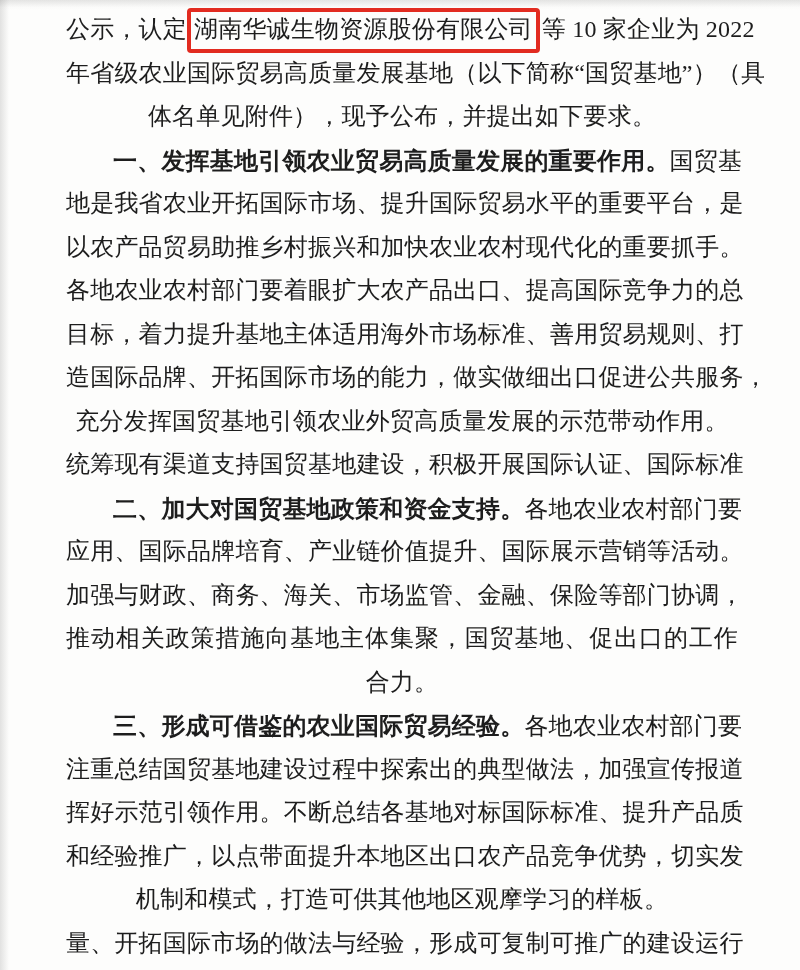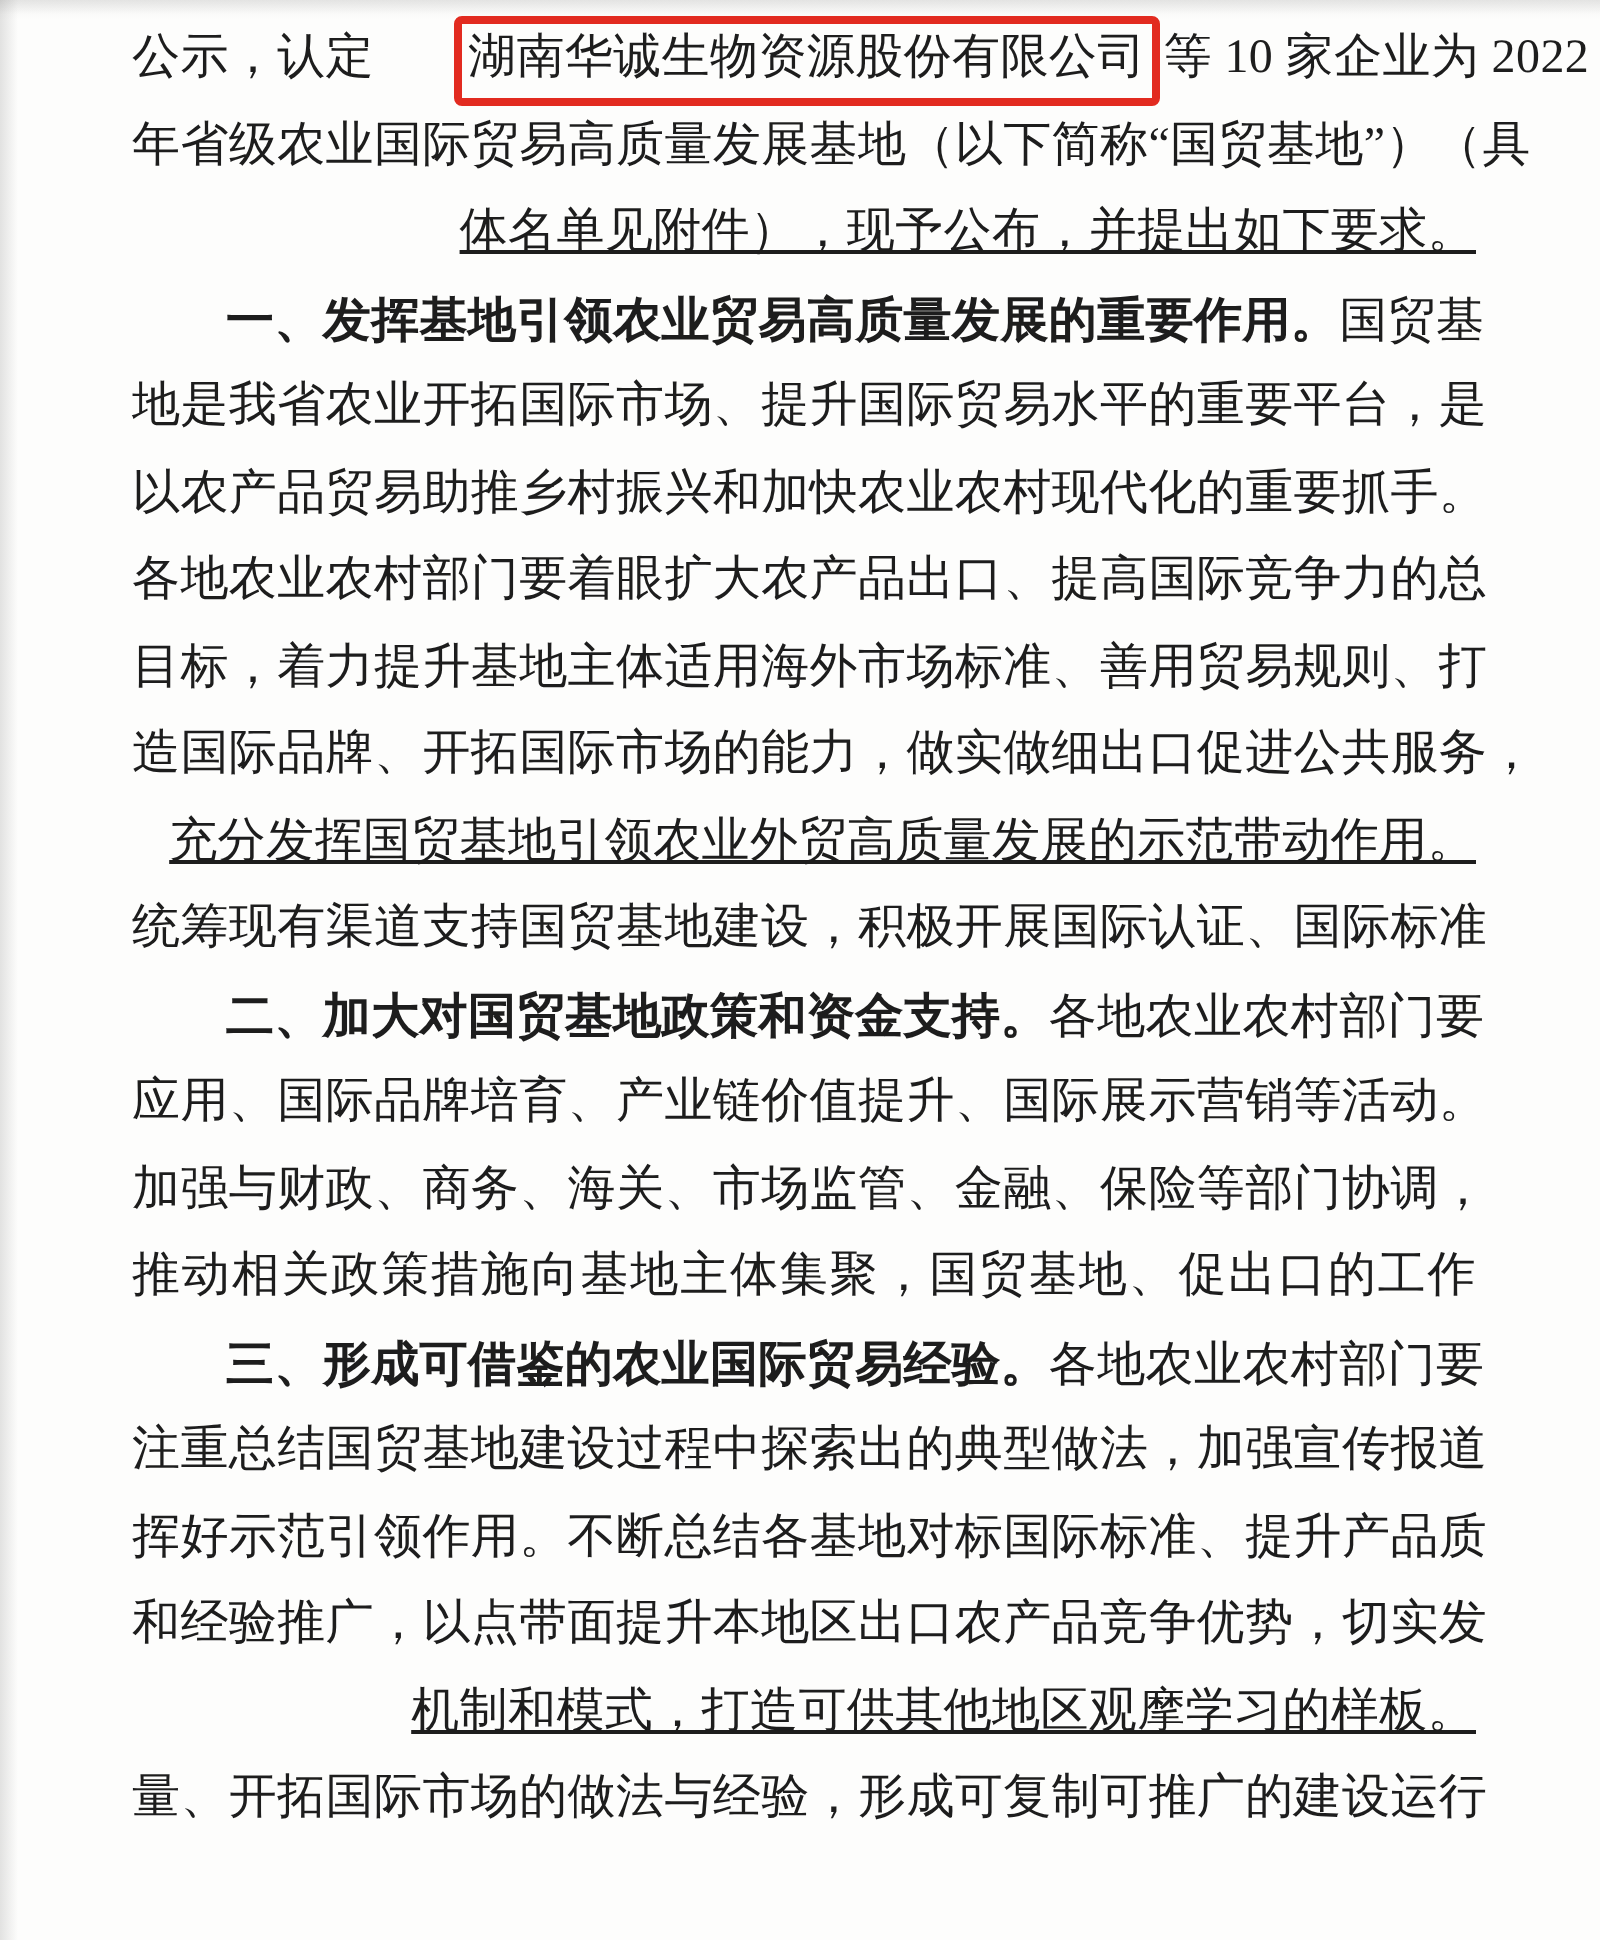--- a/index.html
+++ b/index.html
@@ -43,32 +43,31 @@
     font-size: 24px;
     white-space: nowrap;
     letter-spacing: 0.2px;
   }
   
   .jl {
     text-align: justify;
     text-align-last: justify;
     text-justify: inter-character;
   }
-  .end { text-align: right; text-decoration: underline; }
+  .end { text-align: center; }
   .ind { text-indent: 47px; }
   .hd {
     font-weight: bold;
     font-family: "Liberation Sans", "DejaVu Sans", sans-serif;
   }
   .boxed {
     border: 4px solid #e22b20;
     border-radius: 4px;
     padding: 4px 3px 7px 3px;
     margin-right: 2px;
-    margin-left: 40px;
   }
 </style>
 </head>
 <body>
 
 <div class="page">
   <div class="edge-top"></div>
   <div class="edge-left"></div>
 
   <div class="doc">
@@ -88,20 +87,21 @@
       <div class="ln jl">造国际品牌、开拓国际市场的能力，做实做细出口促进公共服务，</div>
       <div class="ln end">充分发挥国贸基地引领农业外贸高质量发展的示范带动作用。</div>
     </div>
 
     <div>
       <div class="ln jl">统筹现有渠道支持国贸基地建设，积极开展国际认证、国际标准</div>
       <div class="ln jl ind"><span class="hd">二、加大对国贸基地政策和资金支持。</span><span>各地农业农村部门要</span></div>
       <div class="ln jl">应用、国际品牌培育、产业链价值提升、国际展示营销等活动。</div>
       <div class="ln jl">加强与财政、商务、海关、市场监管、金融、保险等部门协调，</div>
       <div class="ln jl">推动相关政策措施向基地主体集聚，国贸基地、促出口的工作</div>
+      <div class="ln end">合力。</div>
     </div>
 
     <div>
       <div class="ln jl ind"><span class="hd">三、形成可借鉴的农业国际贸易经验。</span><span>各地农业农村部门要</span></div>
       <div class="ln jl">注重总结国贸基地建设过程中探索出的典型做法，加强宣传报道</div>
       <div class="ln jl">挥好示范引领作用。不断总结各基地对标国际标准、提升产品质</div>
       <div class="ln jl">和经验推广，以点带面提升本地区出口农产品竞争优势，切实发</div>
       <div class="ln end">机制和模式，打造可供其他地区观摩学习的样板。</div>
       <div class="ln jl">量、开拓国际市场的做法与经验，形成可复制可推广的建设运行</div>
     </div>

